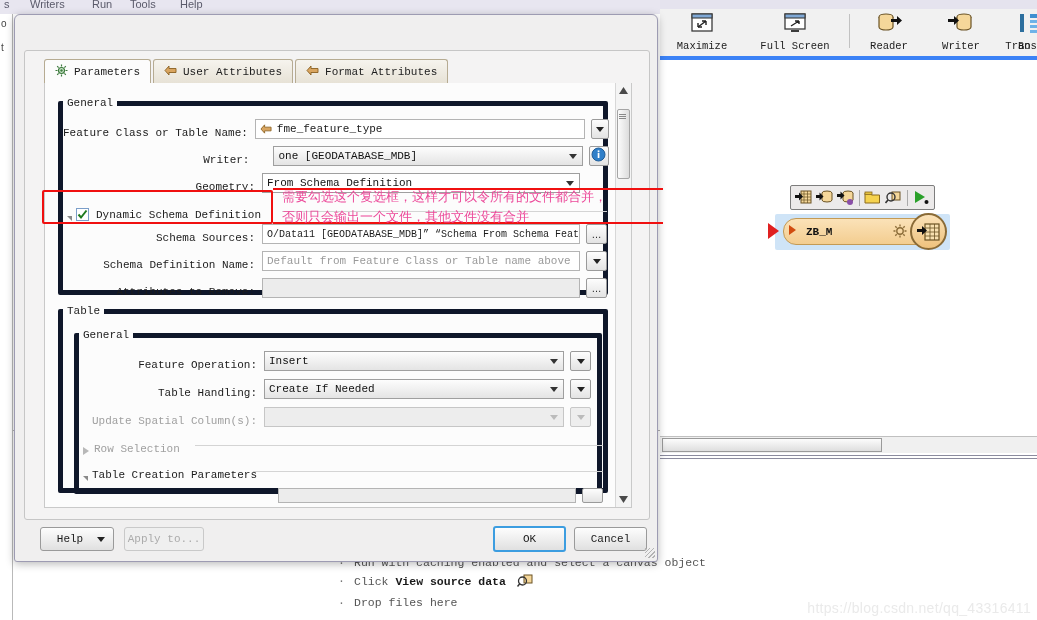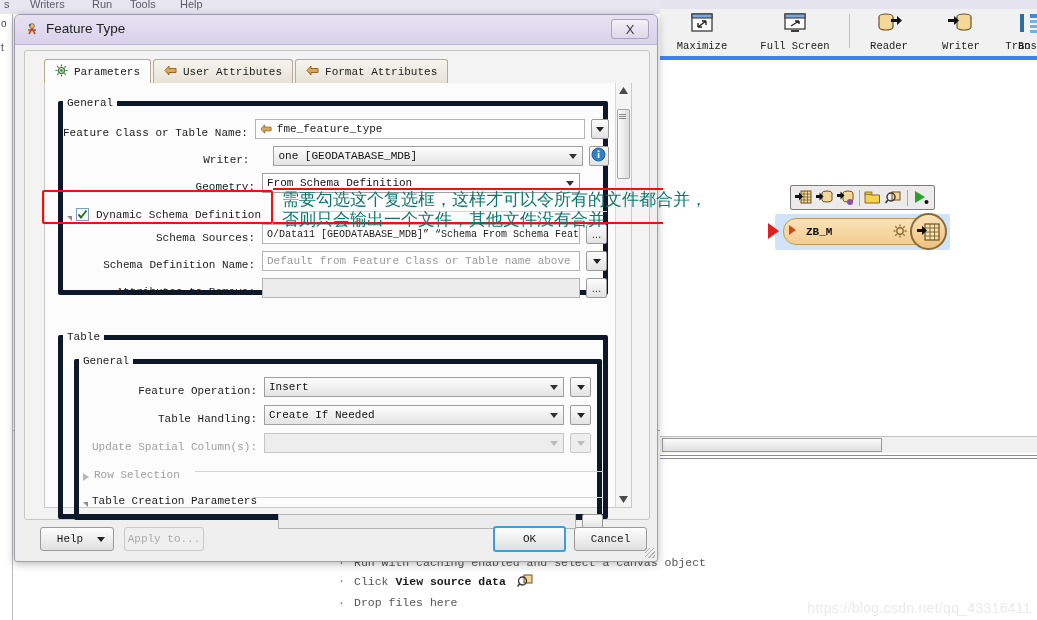--- a/index.html
+++ b/index.html
@@ -217,22 +217,22 @@
 
   
   .redbox {
     position:absolute; left:42px; top:190px; width:231px; height:34px;
     border:2px solid #f01010; border-radius:2px; pointer-events:none; z-index:50;
   }
   .redline {
     position:absolute; left:273px; width:390px; height:2px; background:#f01010; z-index:50;
   }
   .redtext {
-    position:absolute; z-index:51; color:#0f766e;
-    font-family:"DejaVu Sans", sans-serif; font-size:17px; white-space:nowrap;
+    position:absolute; z-index:51; color:#ec4899;
+    font-family:"DejaVu Sans", sans-serif; font-size:13px; white-space:nowrap;
   }
 </style>
 </head>
 <body>
 
 <div id="app-bg">
 
   <div class="menubar">
     <span class="mi" style="left:4px">s</span>
     <span class="mi" style="left:30px">Writers</span>
@@ -420,33 +420,20 @@
       <span class="bullet">·</span>
       <span>Drop files here</span>
     </div>
   </div>
 
   <div class="watermark">https://blog.csdn.net/qq_43316411</div>
 </div>
 
 <div id="dialog">
 
-  <div class="titlebar">
-    <span class="ticon">
-      <svg width="16" height="16" viewBox="0 0 16 16">
-          <circle cx="8" cy="4" r="2.4" fill="#e8c070" stroke="#7a5a20" stroke-width="0.8"></circle>
-          <path d="M8 6.5 L5 12 M8 6.5 L11 12 M4 8 L12 8" stroke="#c04a20" stroke-width="1.6"></path>
-          <circle cx="6" cy="3" r="0.9" fill="#2a4f9e"></circle>
-        </svg>
-    </span>
-    <span class="ttext">Feature Type</span>
-    <div class="closebtn">
-      <span>X</span>
-    </div>
-  </div>
 
   <div class="dlg-body">
 
     <div class="tabrow">
       <div class="tab active">
         <span>
           <svg width="13" height="13" viewBox="0 0 13 13">
               <circle cx="6.5" cy="6.5" r="3" fill="#cfe8cf" stroke="#3d7a3d" stroke-width="1.2"></circle>
               <circle cx="6.5" cy="6.5" r="1.2" fill="#3d7a3d"></circle>
               <path d="M6.5 0.5 v2 M6.5 10.5 v2 M0.5 6.5 h2 M10.5 6.5 h2 M2.2 2.2 l1.4 1.4 M9.4 9.4 l1.4 1.4 M10.8 2.2 l-1.4 1.4 M3.6 9.4 l-1.4 1.4" stroke="#3d7a3d" stroke-width="1.2"></path>
@@ -552,21 +539,21 @@
           <span class="flabel" style="width:192px;">Attributes to Remove:</span>
           <div class="inp grey" style="width:318px; margin-left:7px;">
             <span></span>
           </div>
           <div class="btn-sq" style="margin-left:6px;">
             <span>…</span>
           </div>
         </div>
       </fieldset>
 
-      <fieldset class="grp" style="left:13px; top:222px; width:550px; height:188px;margin-top:26px;">
+      <fieldset class="grp" style="left:13px; top:222px; width:550px; height:188px;">
         <legend>Table</legend>
 
         <fieldset class="grp" style="left:11px; top:12px; width:528px; height:165px;">
           <legend>General</legend>
 
           <div class="row" style="left:0px; top:10px; width:524px;">
             <span class="flabel" style="width:178px;">Feature Operation:</span>
             <div class="combo" style="width:300px; margin-left:7px;">
               <span>Insert</span>
               <span class="caret"></span>

